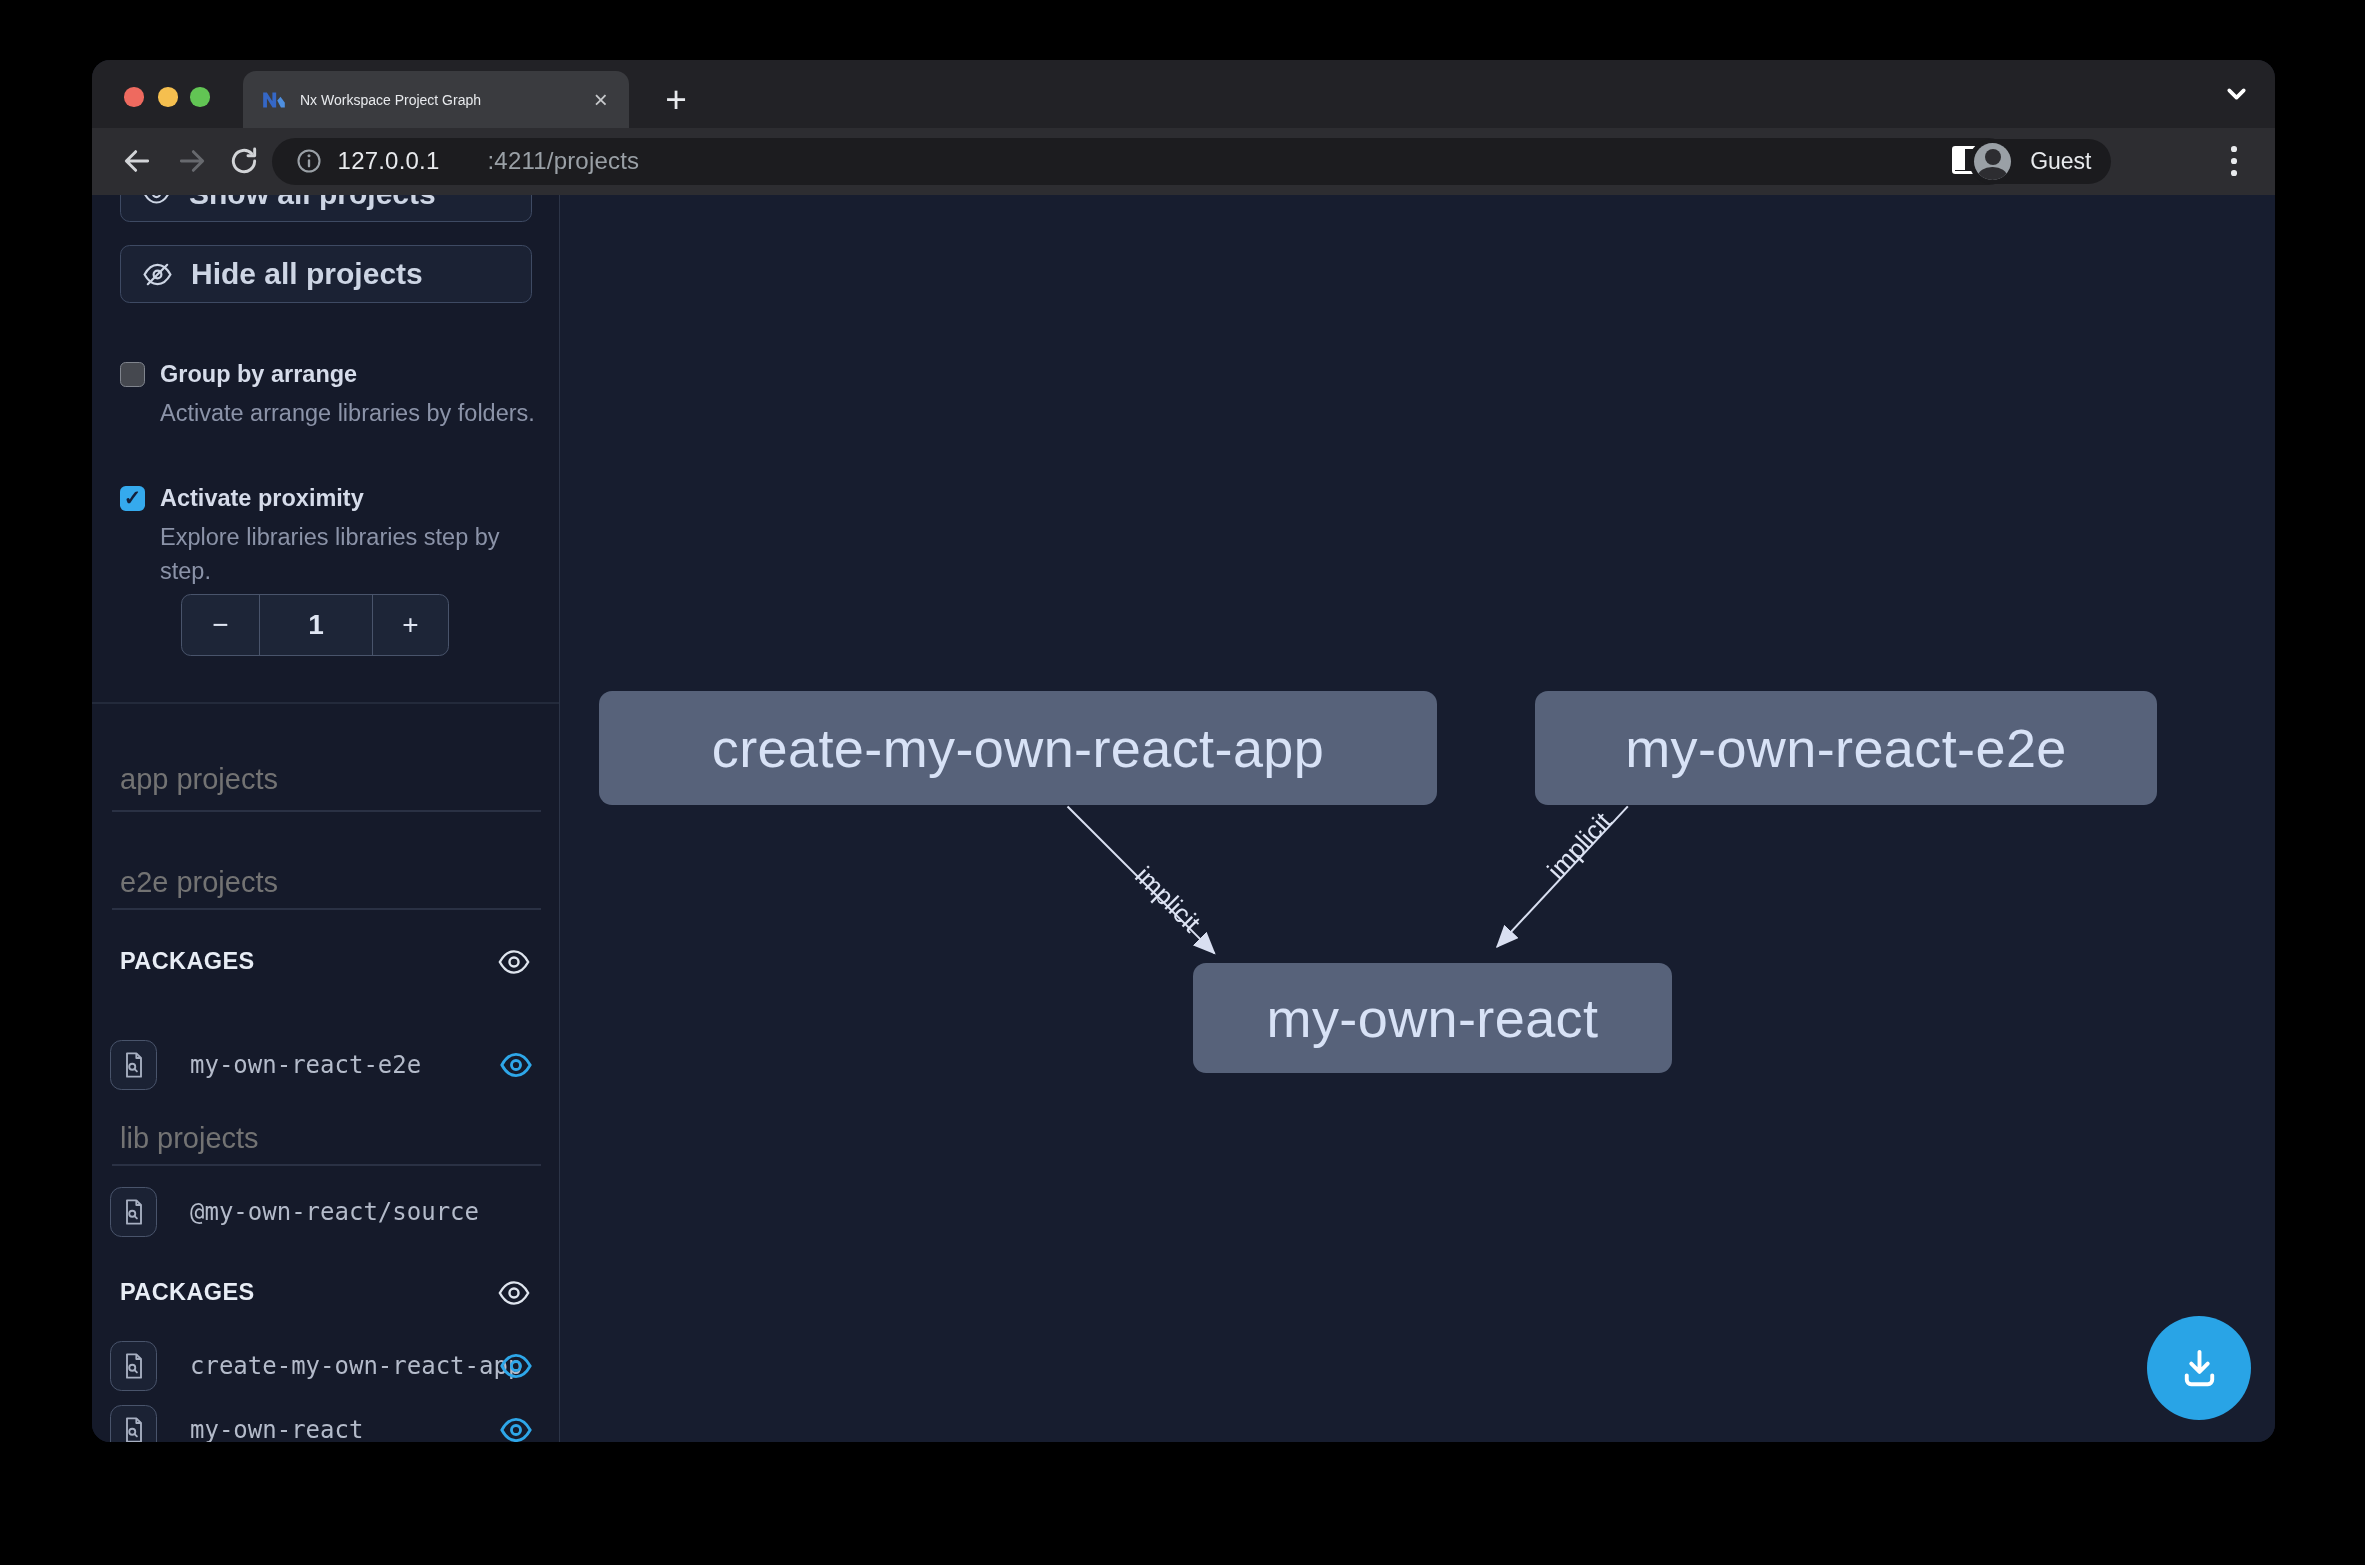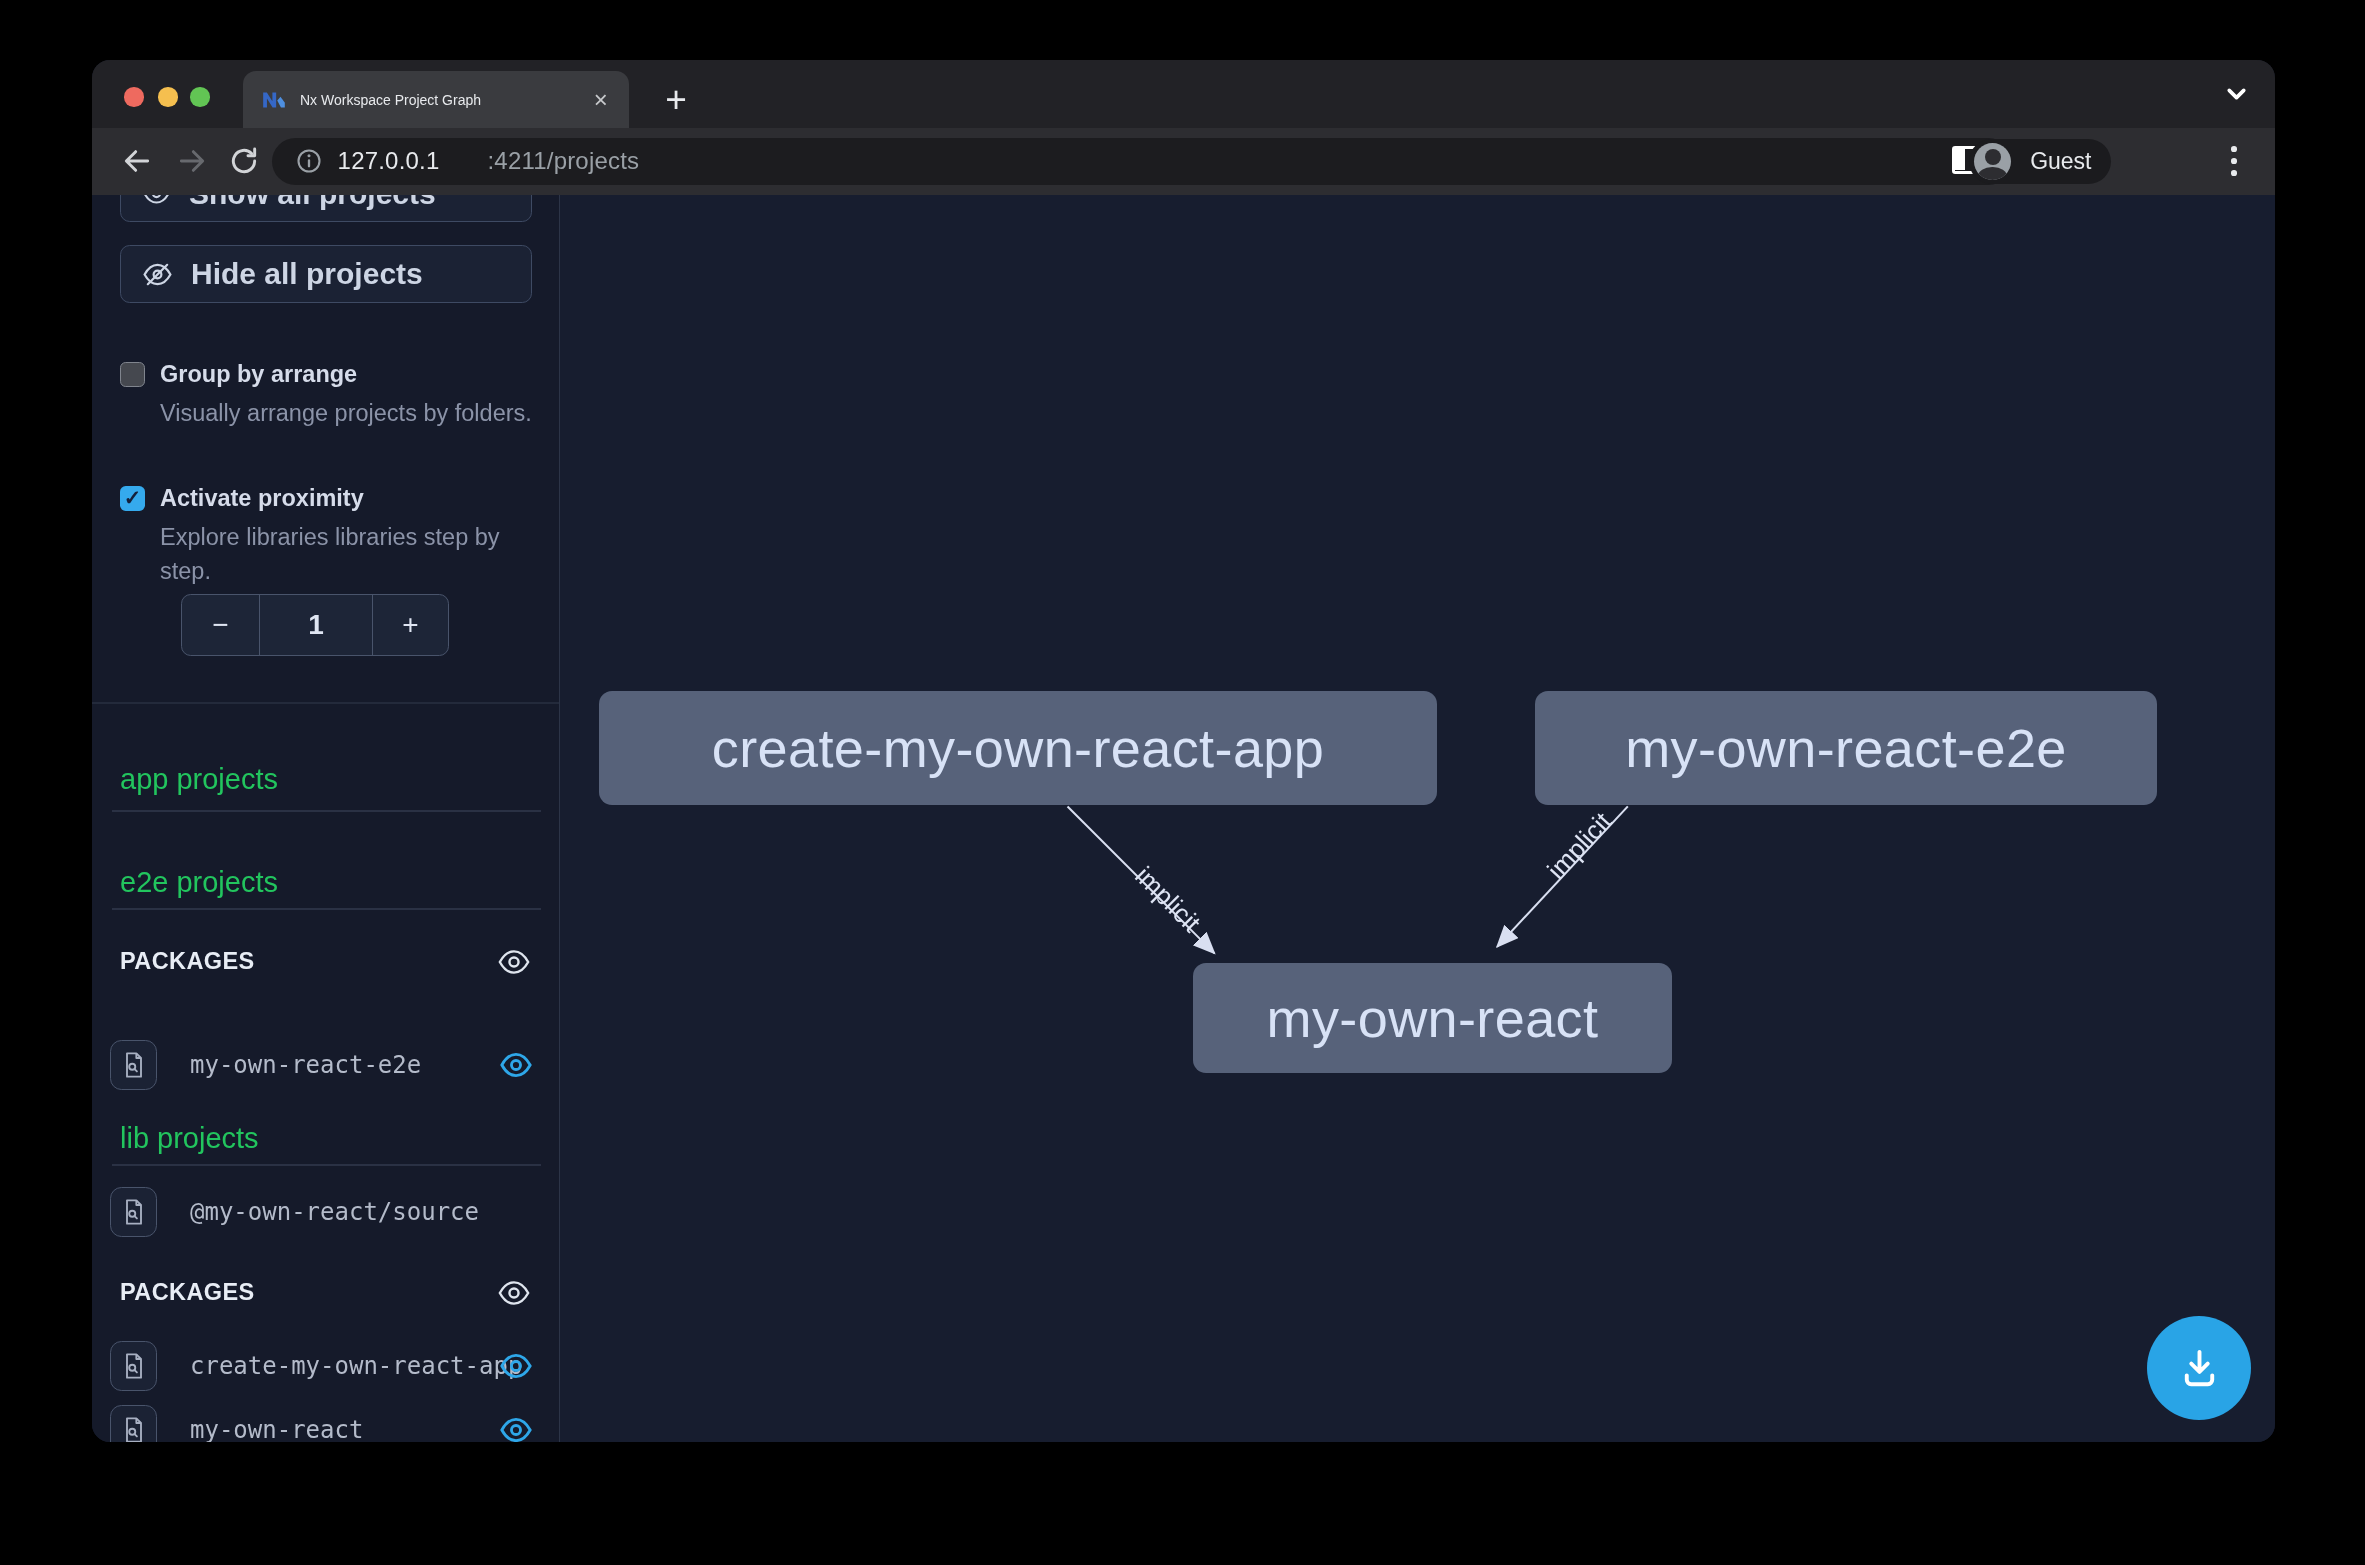--- a/index.html
+++ b/index.html
@@ -69,21 +69,21 @@
 
   .stepper { position:absolute; left:89px; top:399px; width:268px; height:62px;
              border:1.6px solid #49546b; border-radius:9.7px; background:#1d2537;
              display:flex; color:#dfe5f2; font-size:28px; }
   .stepper .cell { display:flex; align-items:center; justify-content:center; }
   .st-dec { width:77px; }
   .st-val { width:114px; border-left:1.6px solid #49546b; border-right:1.6px solid #49546b; font-weight:600; }
   .st-inc { flex:1; }
 
   .hrule-full { position:absolute; left:0; width:468px; height:1.6px; background:#232a3b; }
-  .side-head { position:absolute; left:28px; color:#22c55e; font-size:29px; }
+  .side-head { position:absolute; left:28px; color:#737373; font-size:29px; }
   .head-rule { position:absolute; left:19.5px; width:429px; height:1.6px; background:#2a3144; }
 
   .pkg-head { position:absolute; left:28px; color:#e8edf5; font-size:23.5px; font-weight:700; letter-spacing:0.4px; }
   .pkg-eye { position:absolute; right:28px; }
 
   .proj-row { position:absolute; left:18px; width:433px; height:50px; }
   .doc-btn { position:absolute; left:0; top:0; width:47px; height:50px; border:1.6px solid #49546b;
              border-radius:11.4px; background:#1b2234; display:flex; align-items:center; justify-content:center; }
   .proj-name { position:absolute; left:80px; top:50%; transform:translateY(-50%);
                font-family:"DejaVu Sans Mono", monospace; font-size:24px; color:#b4bbca; white-space:nowrap; }
@@ -197,21 +197,21 @@
               <circle cx="12" cy="12" r="3" fill="none" stroke="#cdd5e4" stroke-width="1.7"></circle>
               <line x1="4.5" y1="19.5" x2="19.5" y2="4.5" stroke="#cdd5e4" stroke-width="1.7" stroke-linecap="round"></line>
             </svg>
         </span>
         <span>Hide all projects</span>
       </div>
 
       <div class="opt opt-group">
         <span class="cbox unchecked"></span>
         <div class="opt-label">Group by arrange</div>
-        <div class="opt-desc">Visually arrange projects by folders.</div>
+        <div class="opt-desc">Activate arrange libraries by folders.</div>
       </div>
 
       <div class="opt opt-prox">
         <span class="cbox checked">✓</span>
         <div class="opt-label">Activate proximity</div>
         <div class="opt-desc">Explore libraries libraries step by step.</div>
       </div>
 
       <div class="stepper">
         <div class="cell st-dec">−</div>

